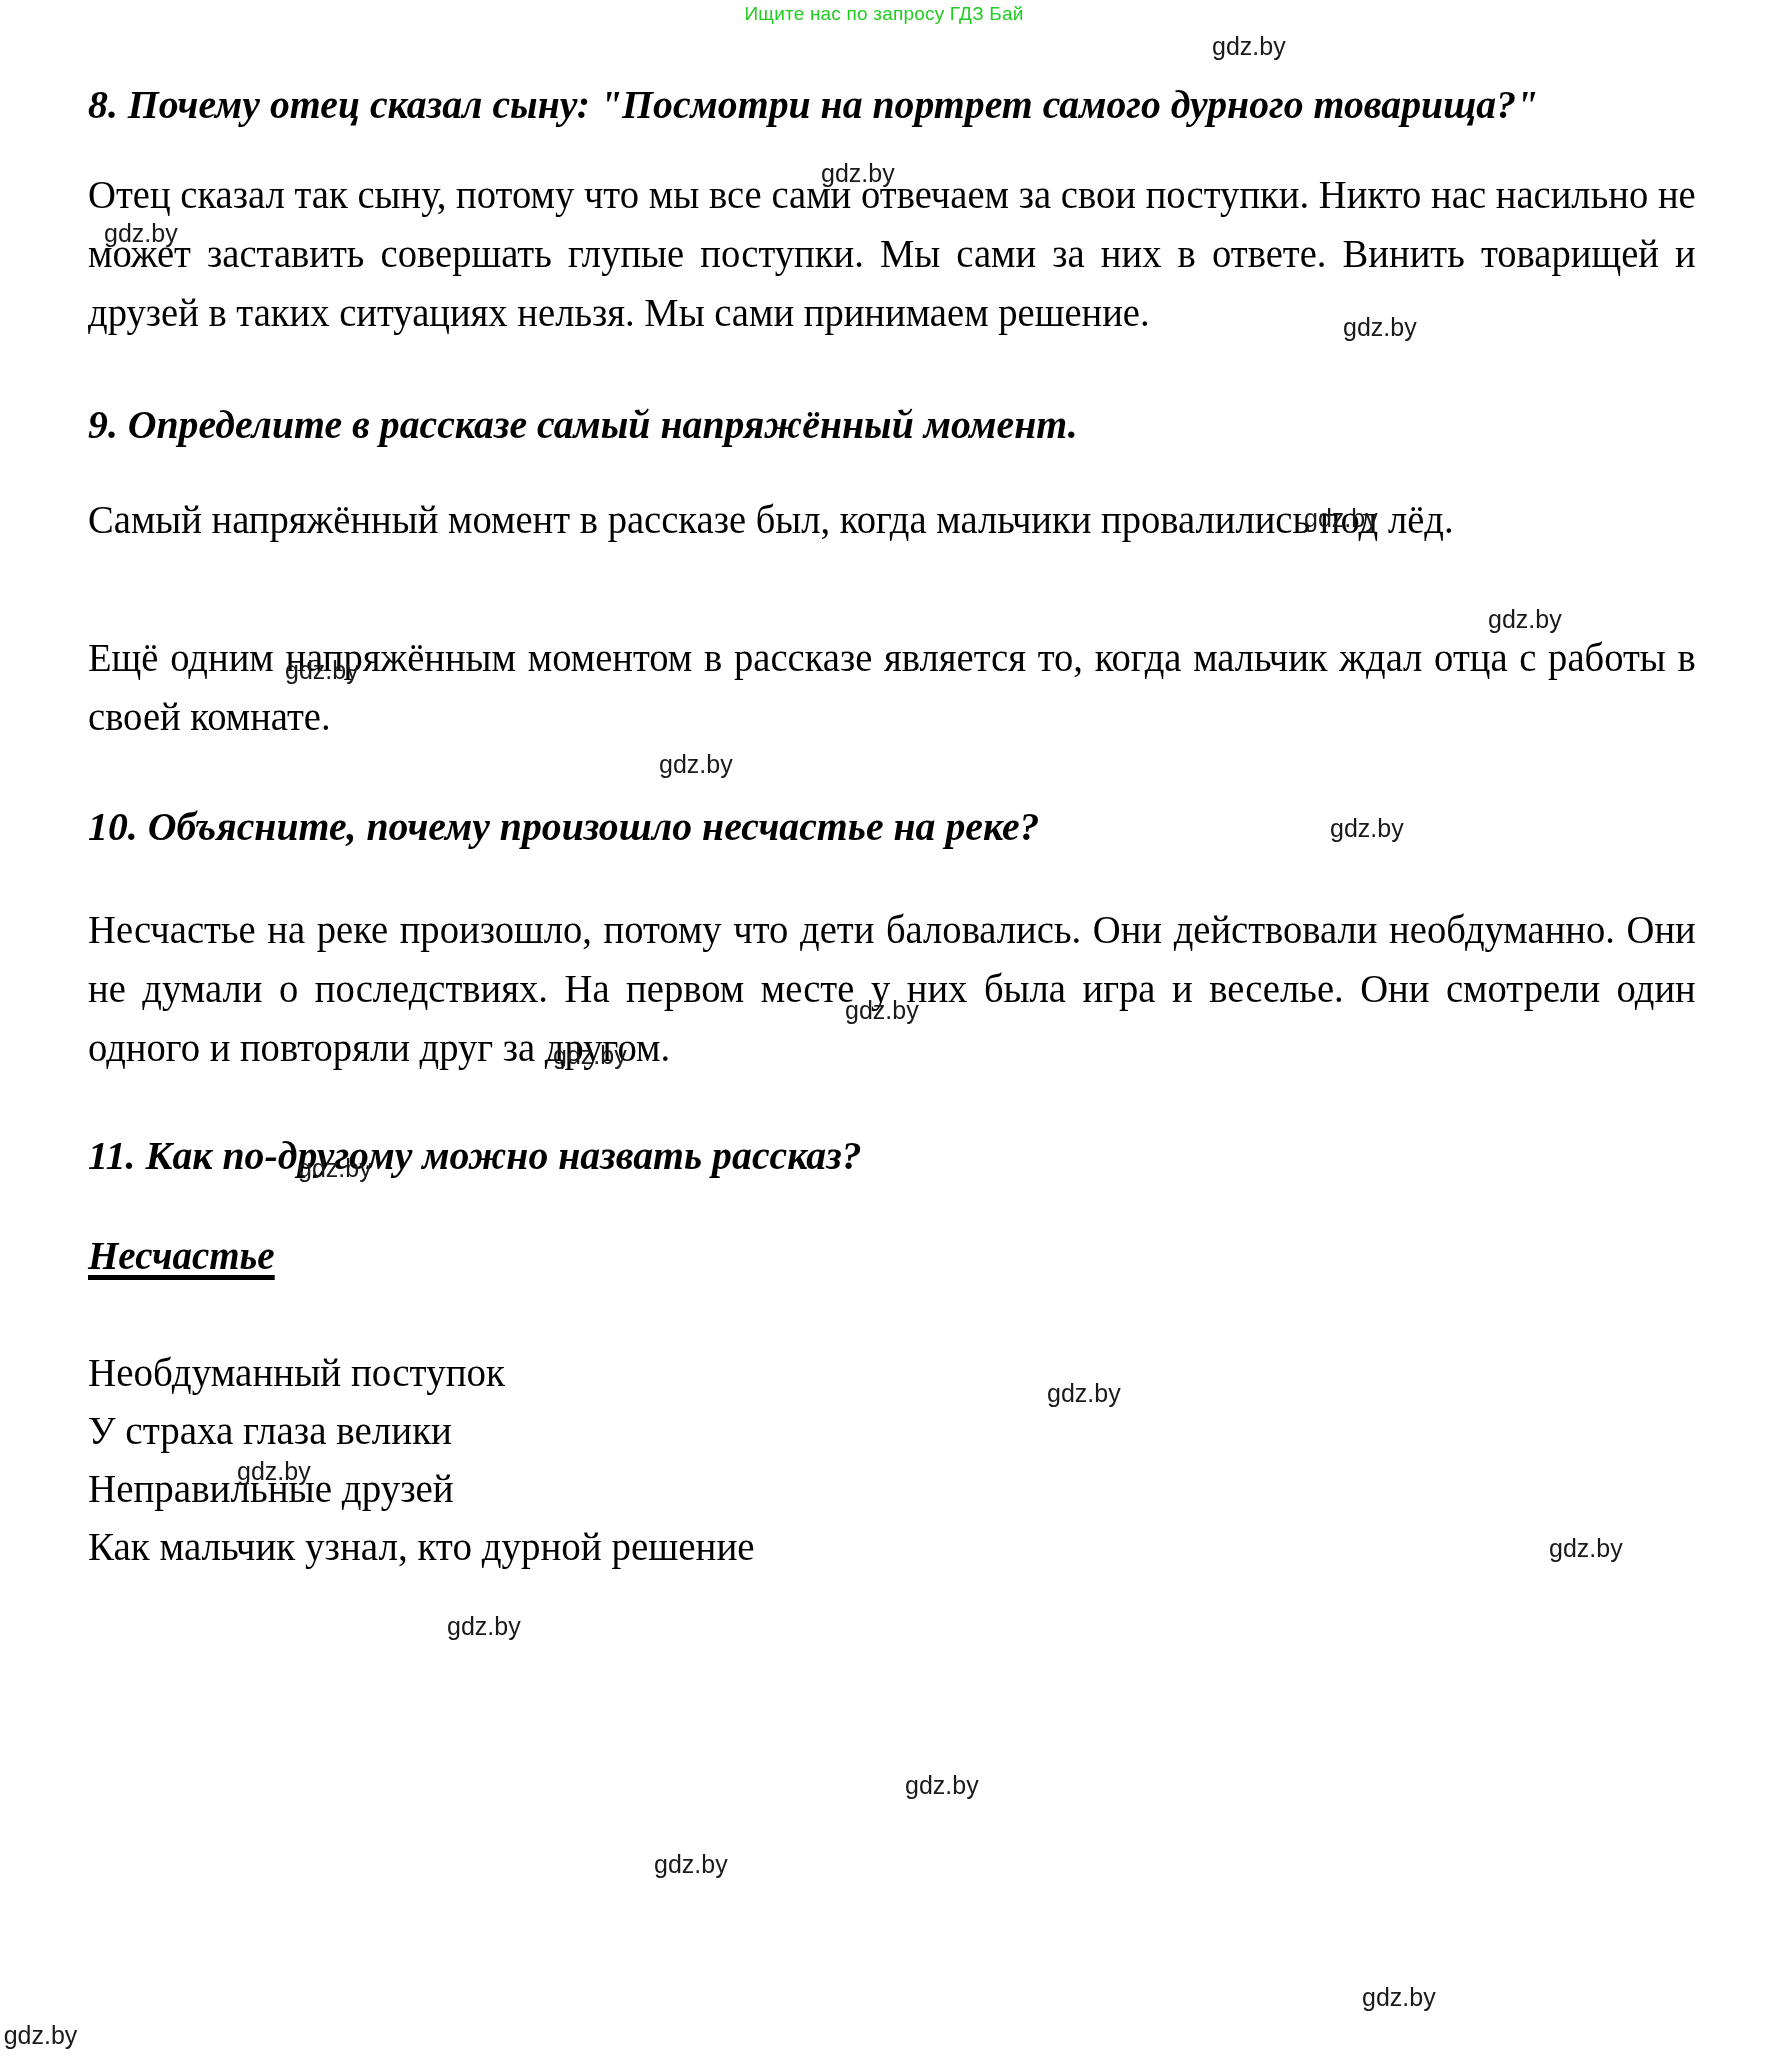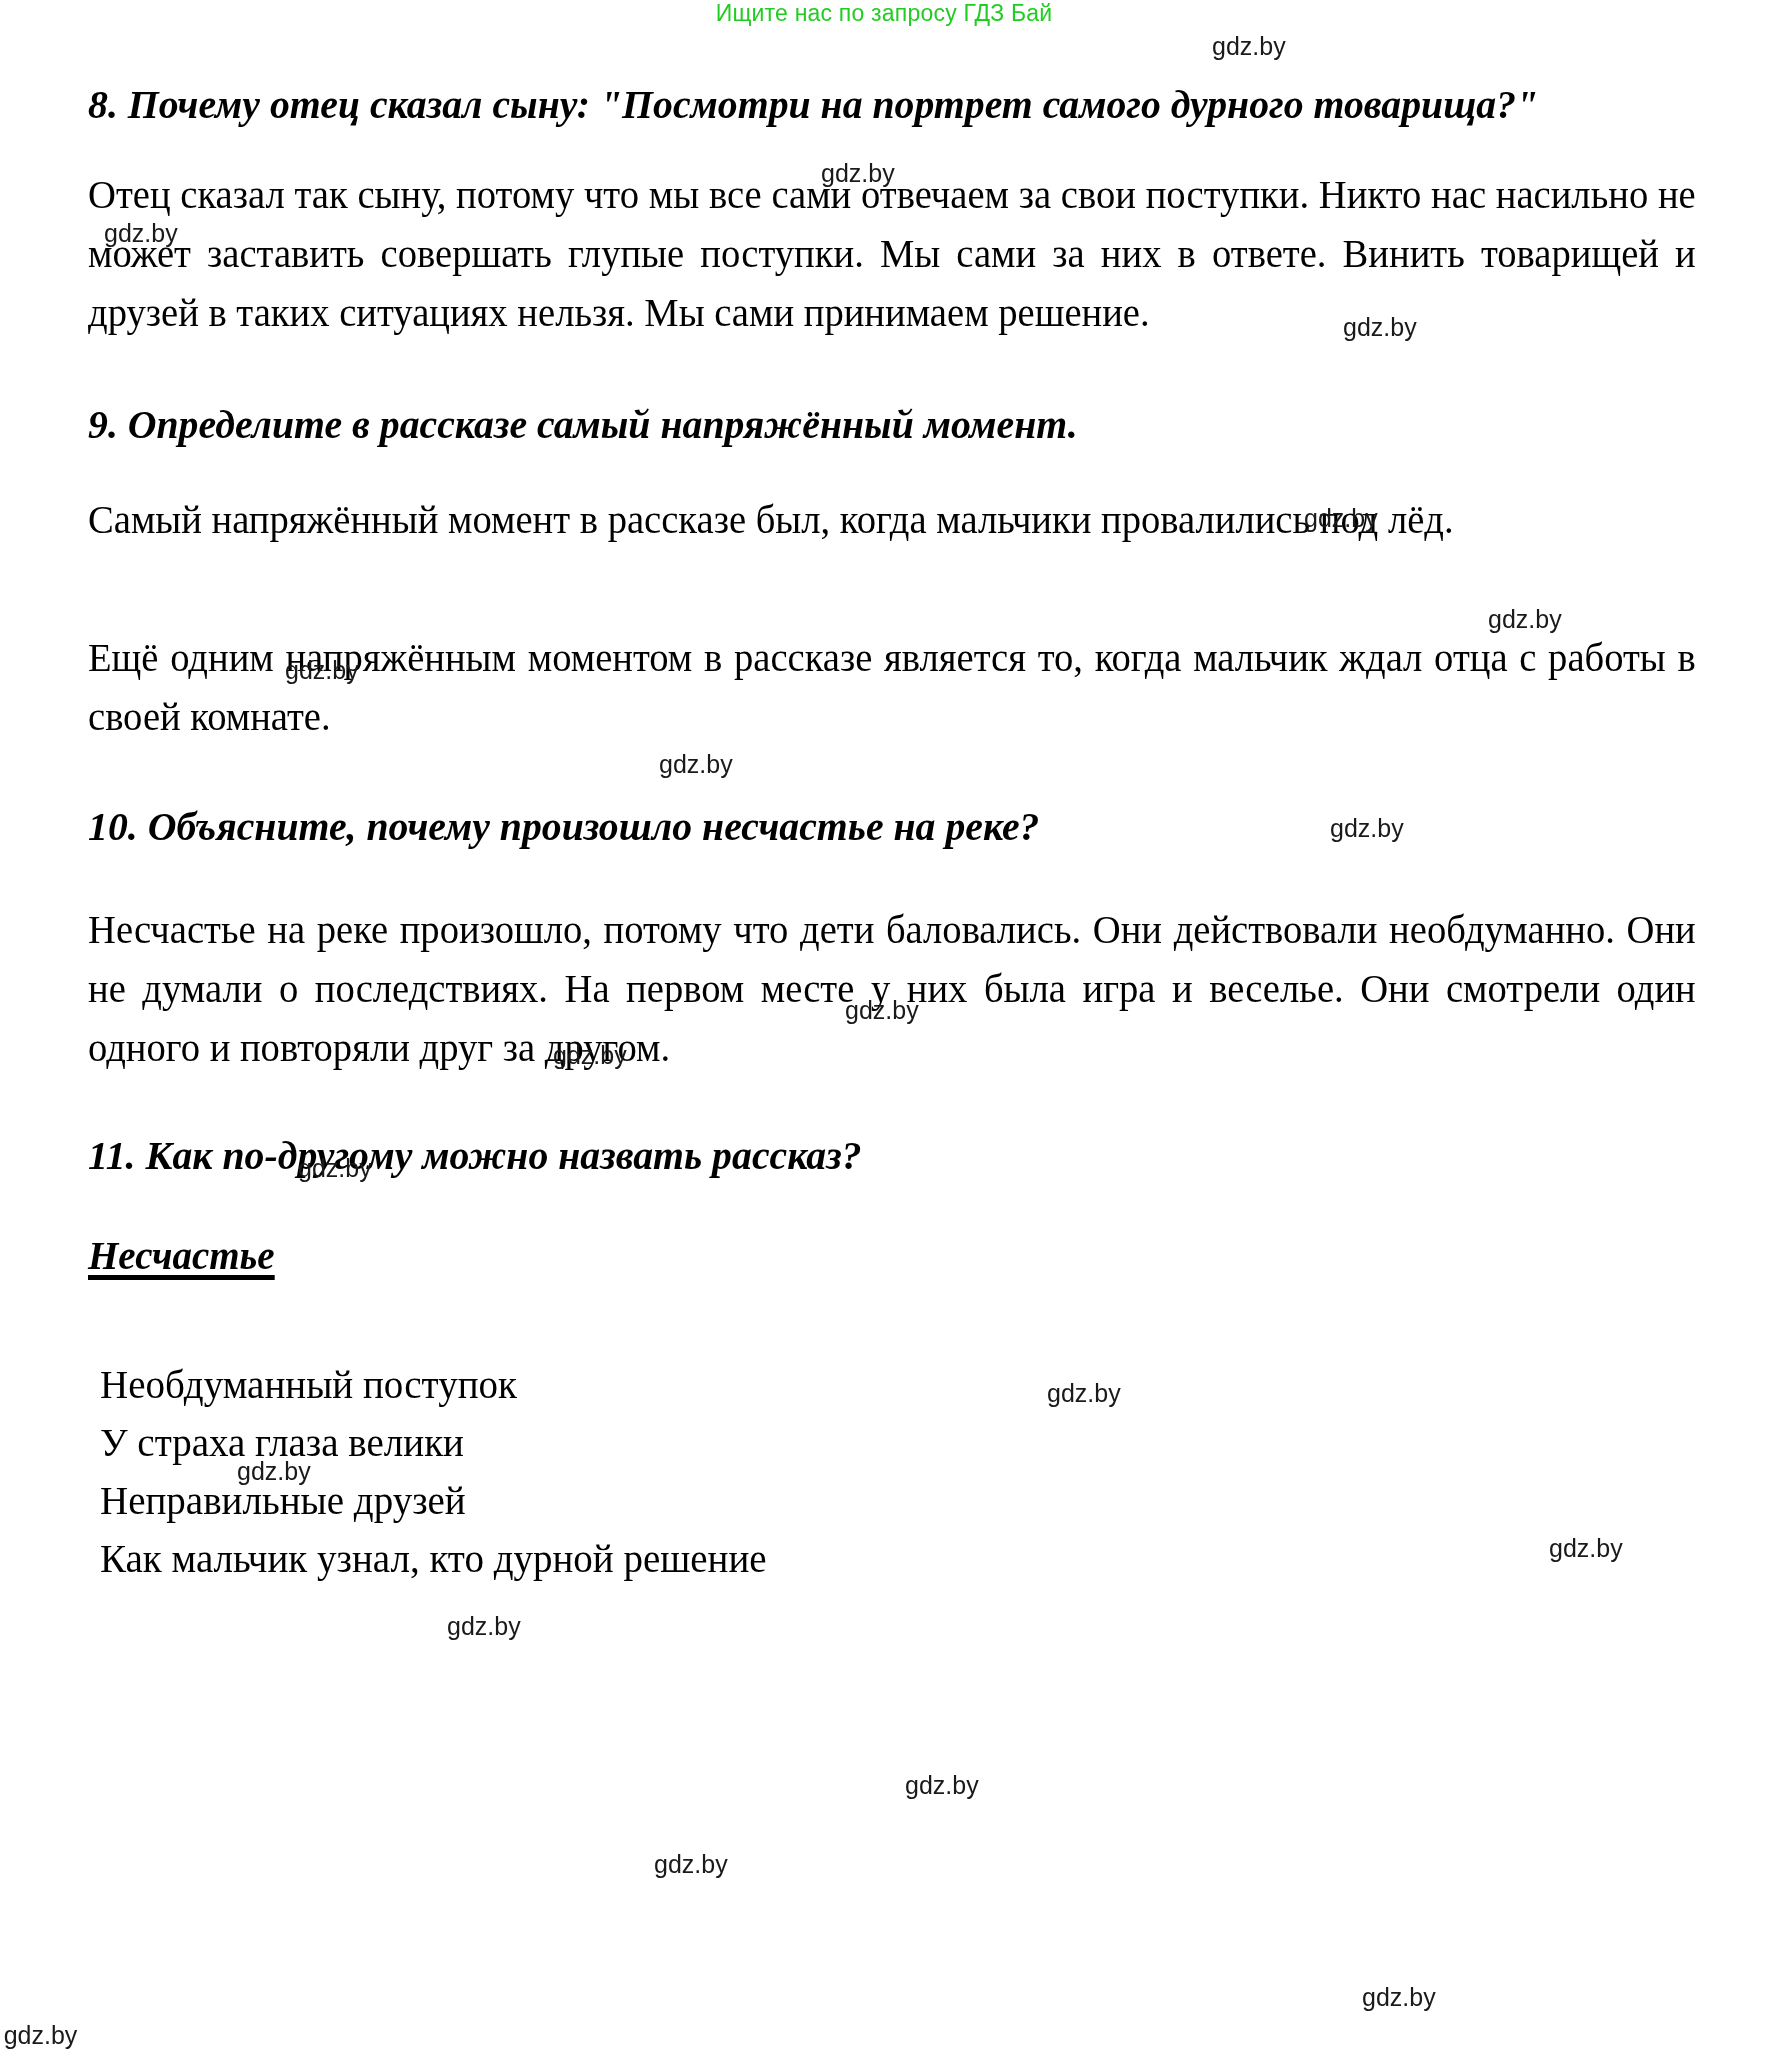--- a/index.html
+++ b/index.html
@@ -21,21 +21,21 @@
   }
 
   
   .top-banner {
     position: absolute;
     left: 0;
     top: 0;
     width: 1768px;
     text-align: center;
     font-family: "Liberation Sans", "DejaVu Sans", sans-serif;
-    font-size: 23px;
+    font-size: 19px;
     font-weight: 400;
     color: #22cc22;
     line-height: 27.5px;
     letter-spacing: 0.2px;
     z-index: 5;
   }
 
   
   .content {
     position: absolute;
@@ -85,21 +85,21 @@
     text-decoration-thickness: 4.6px;
     text-underline-offset: 5.5px;
     margin: 0;
     display: inline-block;
   }
 
   .title-list {
     font-family: "Liberation Serif", "DejaVu Serif", serif;
     font-size: 39px;
     line-height: 58px;
-    margin: 12px;
+    margin: 0;
     padding: 0;
     list-style: none;
   }
   .title-list li { margin: 0; padding: 0; }
 
   
   .sp-8-head { height: 27.5px; }
   .sp-after-h8 { height: 35px; }
   .sp-after-p8 { height: 57px; }
   .sp-after-h9 { height: 40px; }

